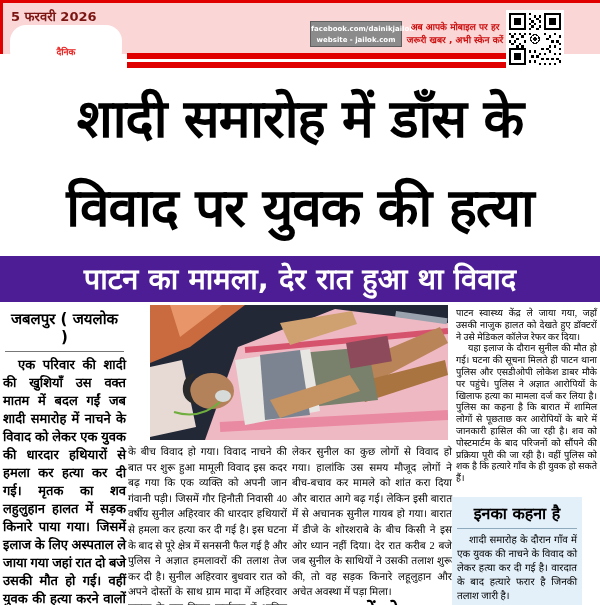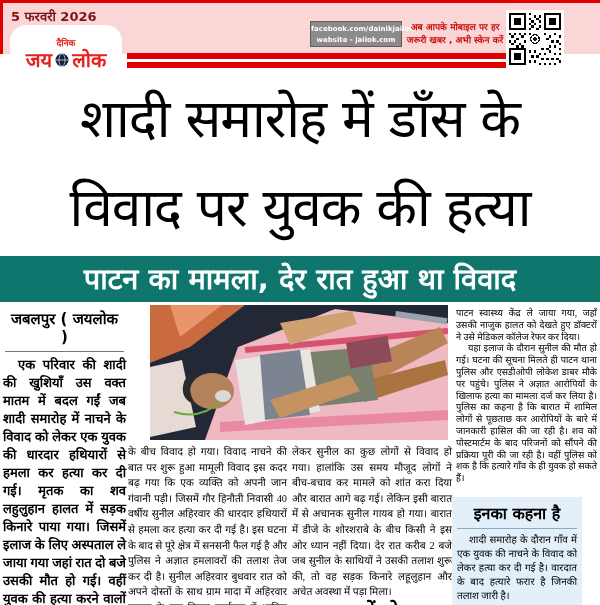--- a/index.html
+++ b/index.html
@@ -5,40 +5,40 @@
   html,body{margin:0;padding:0;}
   body{width:600px;height:605px;background:#ffffff;font-family:"DejaVu Sans",sans-serif;color:#000;}
   .page{position:absolute;top:0;left:0;width:600px;height:605px;overflow:hidden;background:#fff;}
 
   
   .masthead{position:absolute;top:0;left:0;width:600px;height:54px;background:#fbd6d6;
             border-top:3px solid #e00000;border-left:3px solid #e00000;box-sizing:border-box;}
   .date{position:absolute;top:4px;left:8px;font-size:13px;font-weight:bold;color:#7a1512;}
   .logo-pill{position:absolute;top:22px;left:7px;width:112px;height:42px;background:#fff;
              border-radius:16px;text-align:center;}
-  .logo-tagline{font-size:9px;font-weight:bold;color:#e8201e;margin-top:11px;}
+  .logo-tagline{font-size:9px;font-weight:bold;color:#e8201e;margin-top:20px;}
   .logo-name{display:flex;align-items:center;justify-content:center;gap:3px;
              font-size:20px;font-weight:900;color:#e8201e;line-height:22px;}
   .red-bar{position:absolute;left:124px;width:384px;height:6px;background:#e00000;}
   .red-bar.b1{top:50px;} .red-bar.b2{top:59px;}
   .social-box{position:absolute;top:18px;left:307px;width:92px;height:26px;background:#8b8b8b;
               border:1px solid #5e5e5e;color:#fff;font-size:7px;font-weight:bold;text-align:center;
               line-height:11px;padding-top:2px;box-sizing:border-box;}
   .scan-text{position:absolute;top:18px;left:402px;width:100px;color:#cc1111;font-weight:bold;
              font-size:9px;line-height:13px;text-align:center;}
   .qr-wrap{position:absolute;top:7px;left:503px;width:58px;height:58px;background:#fff;
            display:flex;align-items:center;justify-content:center;}
 
   
   .headline-block{position:absolute;top:70px;left:0;width:600px;height:186px;background:#fff;
                   display:flex;flex-direction:column;justify-content:center;text-align:center;}
-  .headline-line{font-size:53px;font-weight:400;line-height:89px;letter-spacing:-1px;white-space:nowrap;}
+  .headline-line{font-size:53px;font-weight:700;line-height:89px;letter-spacing:-1px;white-space:nowrap;}
 
   
-  .banner{position:absolute;top:256px;left:0;width:600px;height:46px;background:#0f766e;
+  .banner{position:absolute;top:256px;left:0;width:600px;height:46px;background:#4c1d95;
           color:#fff;text-align:center;font-size:29px;font-weight:900;line-height:46px;white-space:nowrap;}
 
   
   .body-area{position:absolute;top:302px;left:0;width:600px;height:303px;}
   p{margin:0;font-family:Liberation Serif, serif;}
 
   .left-col{position:absolute;left:3px;top:6px;width:123px;}
   .byline{text-align:center;font-size:15px;font-weight:bold;padding-bottom:5px;margin:0 2px;
           border-bottom:1.5px solid #777;}
   .lead{margin-top:4px;font-size:13px;font-weight:bold;line-height:18px;text-align:justify;text-indent:15px;}
@@ -64,31 +64,20 @@
 </head>
 <body>
 
 <div class="page">
 
   <div class="masthead">
     <div class="date">5 फरवरी 2026</div>
 
     <div class="logo-pill">
       <div class="logo-tagline">दैनिक</div>
-      <div class="logo-name">
-        <span>जय</span>
-        <span>
-            <svg viewBox="0 0 14 14" width="14" height="14" style="display:block">
-              <circle cx="7" cy="7" r="6.5" fill="#15203a"></circle>
-              <ellipse cx="7" cy="7" rx="3" ry="6.3" fill="none" stroke="#cfd8e8" stroke-width="0.8"></ellipse>
-              <line x1="0.6" y1="7" x2="13.4" y2="7" stroke="#cfd8e8" stroke-width="0.8"></line>
-            </svg>
-          </span>
-        <span>लोक</span>
-      </div>
     </div>
 
     <div class="red-bar b1"></div>
     <div class="red-bar b2"></div>
 
     <div class="social-box">
       <div>facebook.com/dainikjailok</div>
       <div>website - jailok.com</div>
     </div>
 

